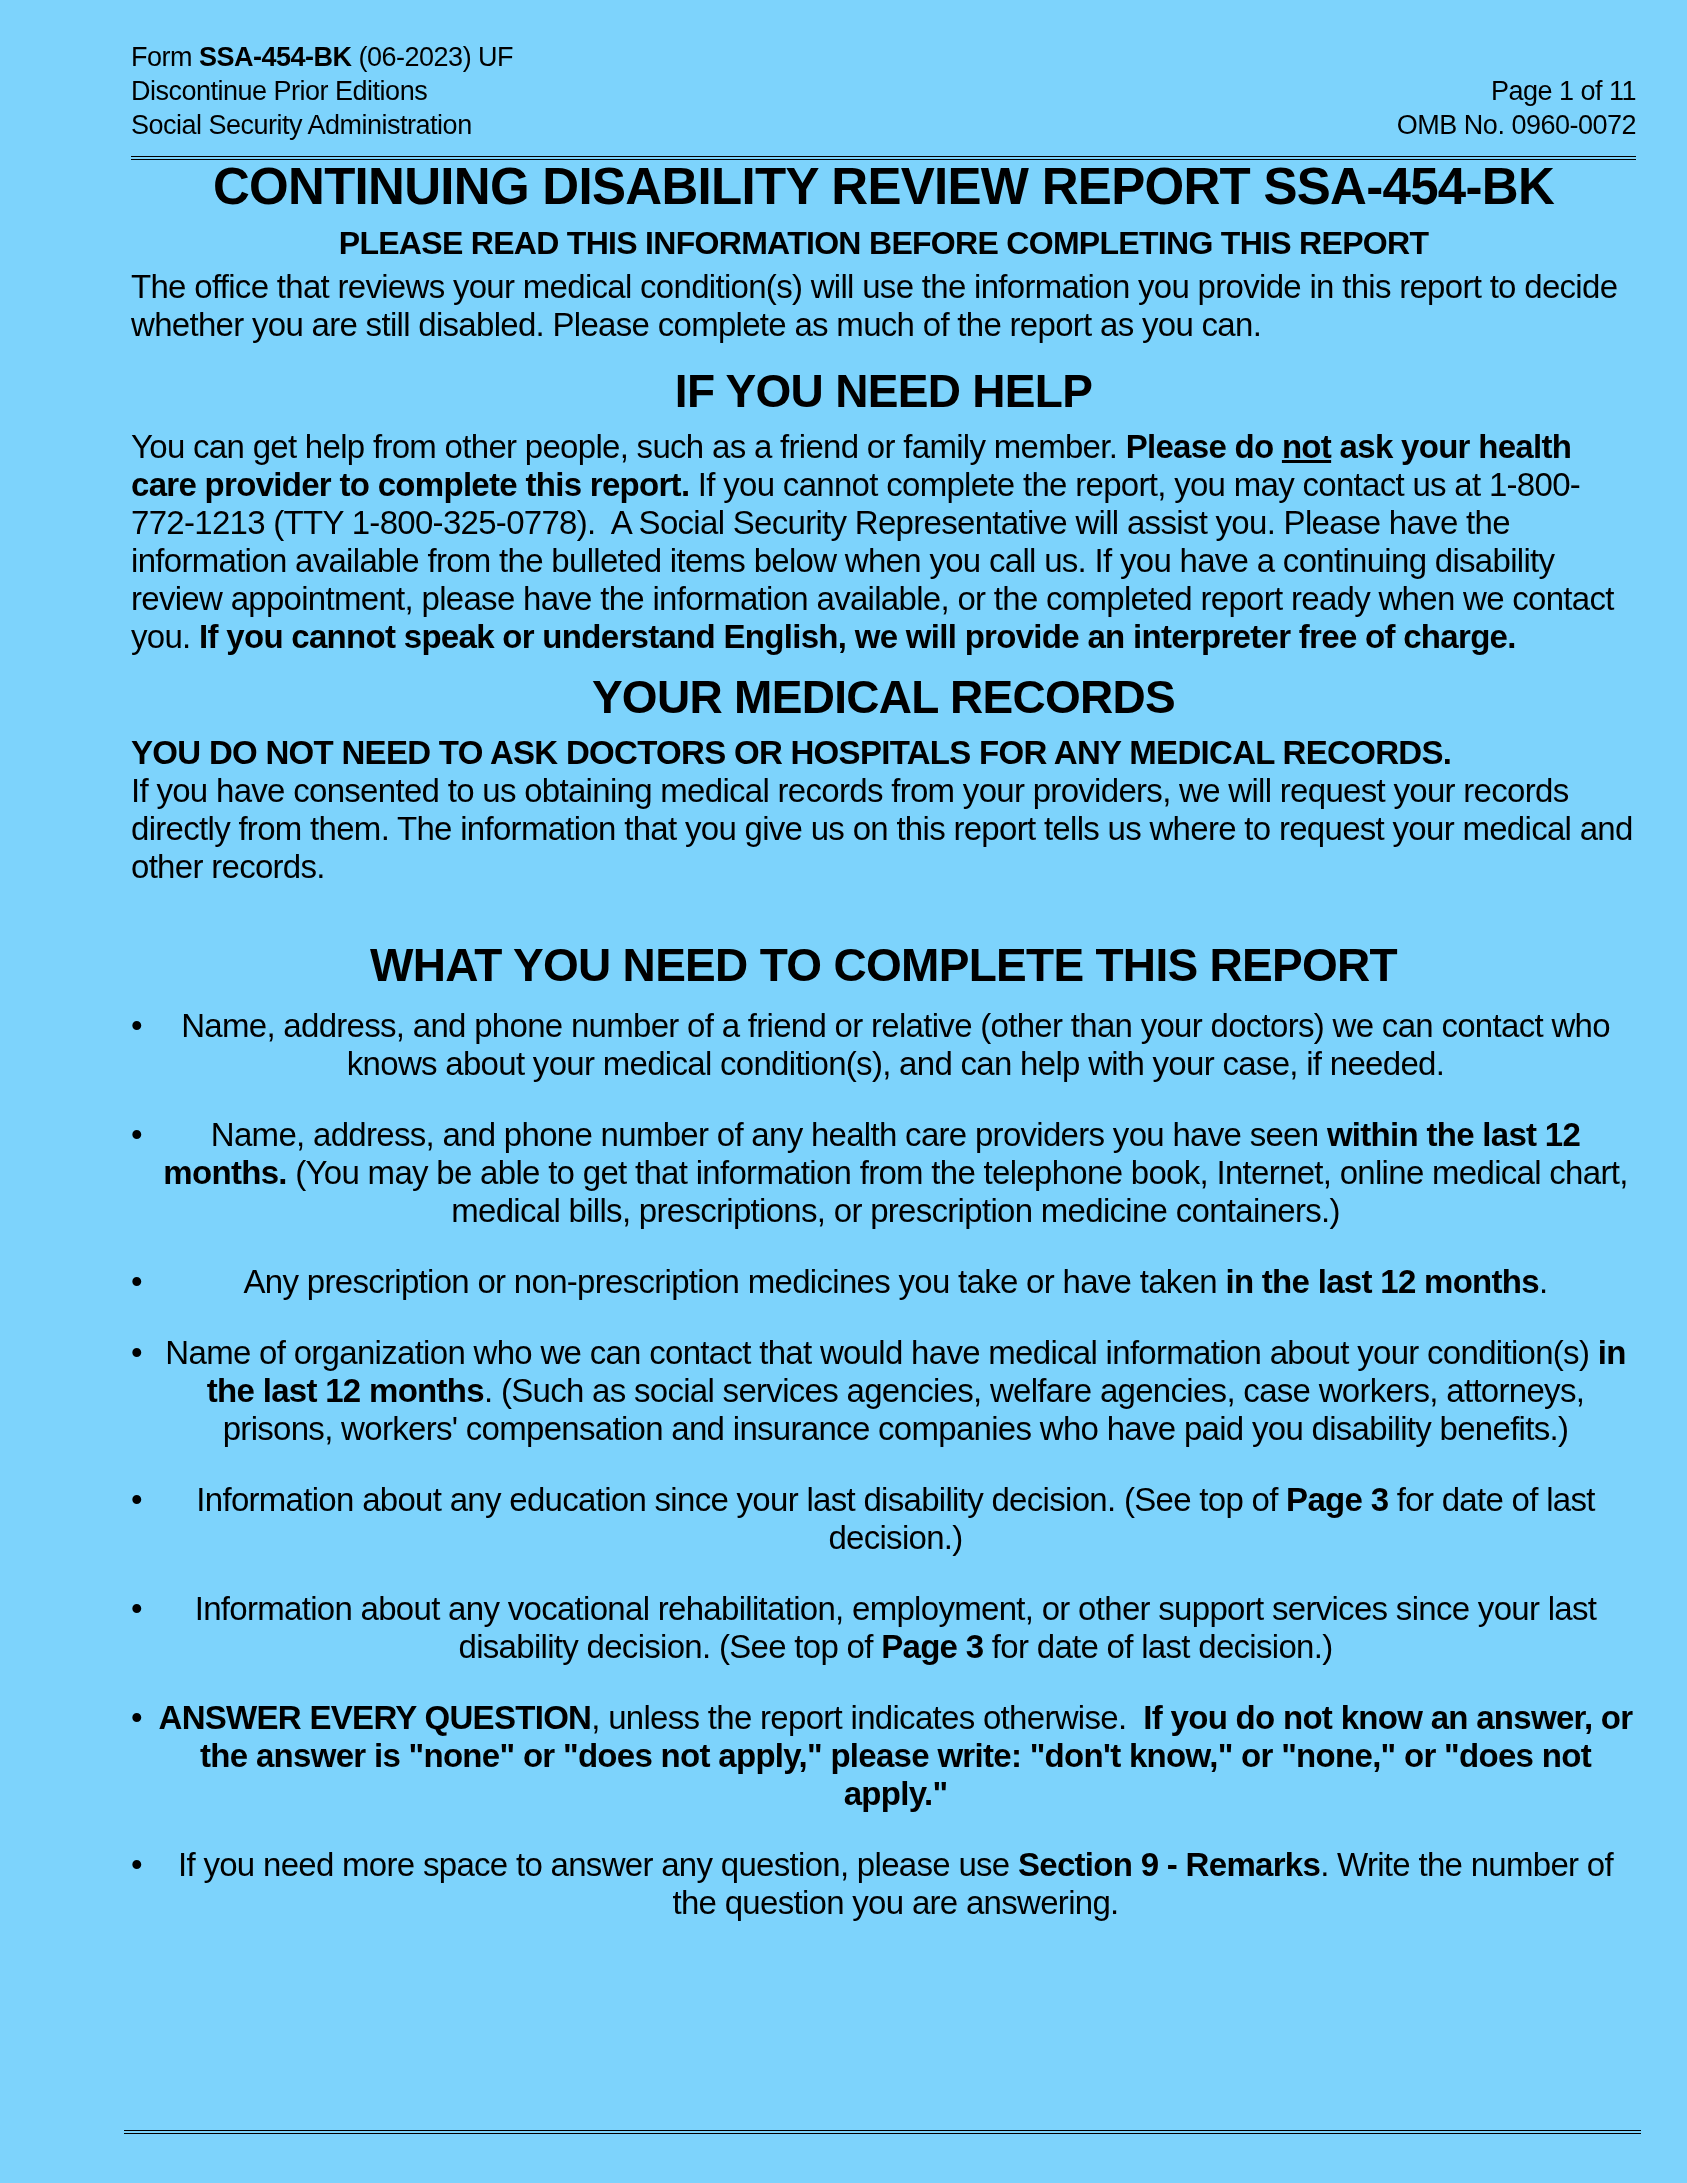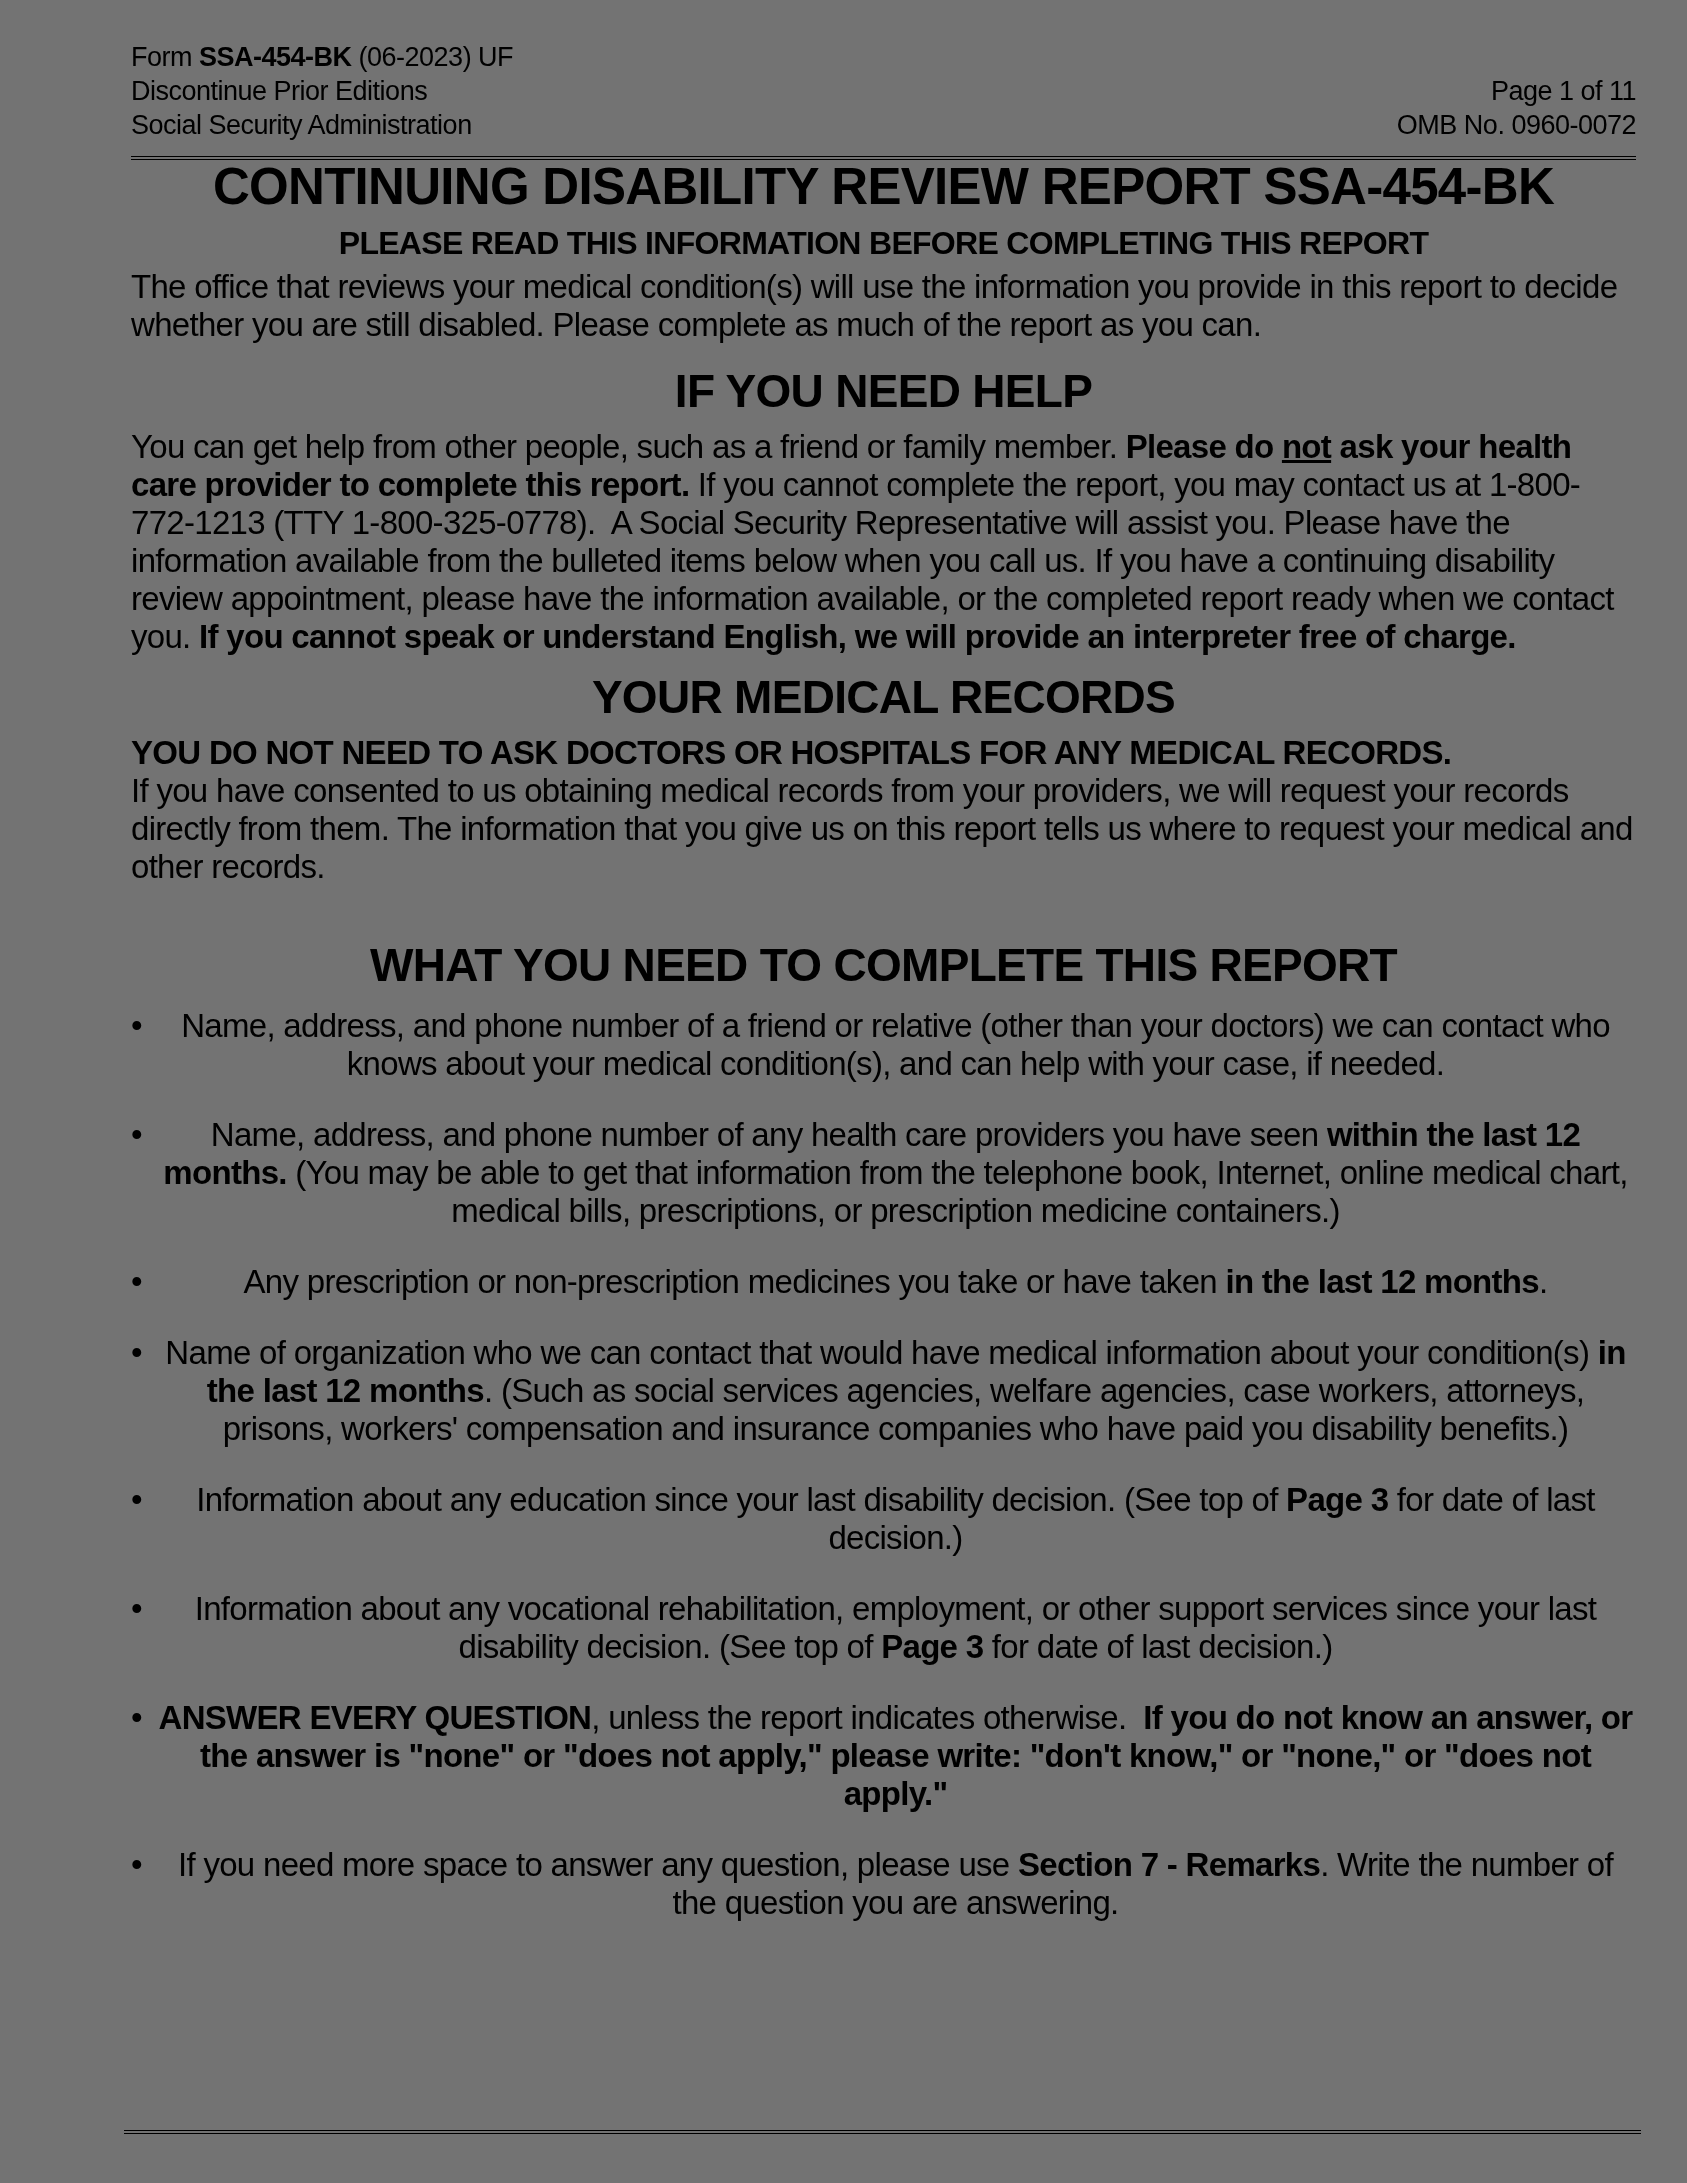--- a/index.html
+++ b/index.html
@@ -6,21 +6,21 @@
   html, body {
     margin: 0;
     padding: 0;
     background: #ffffff;
   }
   .page {
     position: relative;
     width: 1687px;
     height: 2183px;
     box-sizing: border-box;
-    background: #737373;
+    background: #7dd3fc;
     color: #000000;
     font-family: "Liberation Sans", "DejaVu Sans", sans-serif;
     font-size: 33px;
     line-height: 38px;
     letter-spacing: -0.7px;
     padding: 40px 51px 0 131px;
     overflow: hidden;
   }
   
   .doc-header {
@@ -142,19 +142,19 @@
   <h3 class="h-checklist">WHAT YOU NEED TO COMPLETE THIS REPORT</h3>
 
   <ul class="checklist">
     <li>Name, address, and phone number of a friend or relative (other than your doctors) we can contact who knows about your medical condition(s), and can help with your case, if needed.</li>
     <li>Name, address, and phone number of any health care providers you have seen <b>within the last 12 months.</b> (You may be able to get that information from the telephone book, Internet, online medical chart, medical bills, prescriptions, or prescription medicine containers.)</li>
     <li>Any prescription or non-prescription medicines you take or have taken <b>in the last 12 months</b>.</li>
     <li>Name of organization who we can contact that would have medical information about your condition(s) <b>in the last 12 months</b>. (Such as social services agencies, welfare agencies, case workers, attorneys, prisons, workers' compensation and insurance companies who have paid you disability benefits.)</li>
     <li>Information about any education since your last disability decision. (See top of <b>Page 3</b> for date of last decision.)</li>
     <li>Information about any vocational rehabilitation, employment, or other support services since your last disability decision. (See top of <b>Page 3</b> for date of last decision.)</li>
     <li><b>ANSWER EVERY QUESTION</b>, unless the report indicates otherwise.  <b>If you do not know an answer, or the answer is "none" or "does not apply," please write: "don't know," or "none," or "does not apply."</b></li>
-    <li>If you need more space to answer any question, please use <b>Section 7 - Remarks</b>. Write the number of the question you are answering.</li>
+    <li>If you need more space to answer any question, please use <b>Section 9 - Remarks</b>. Write the number of the question you are answering.</li>
   </ul>
 
   <div class="rule footer-rule"></div>
 
 </div>
 
 
 </body></html>

